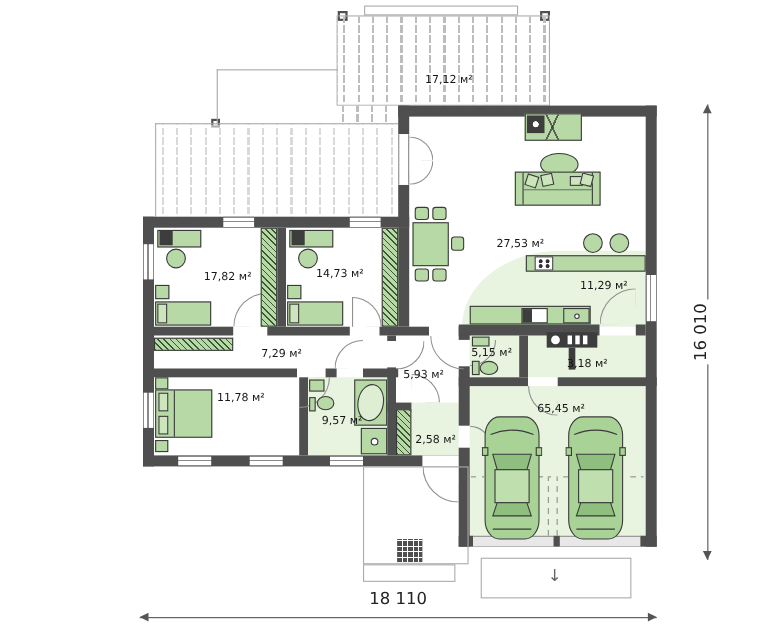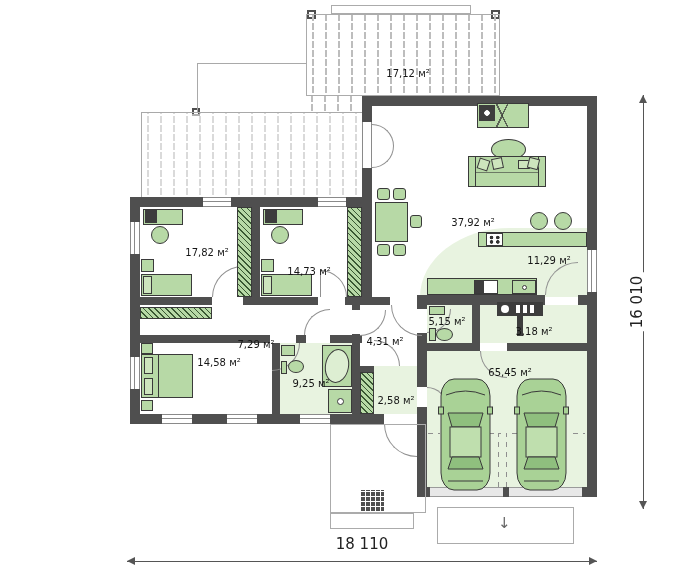--- a/index.html
+++ b/index.html
@@ -261,29 +261,29 @@
     <path d="M10 104 L45 104" fill="none" stroke="#3a3a3a"></path>
   </svg>
 
   <div class="outline" style="left:330px;top:424px;width:96px;height:89px;"></div>
   <div class="mat" style="left:361px;top:490px;width:23px;height:21px;"></div>
   <div class="outline" style="left:330px;top:513px;width:84px;height:16px;"></div>
   <div class="outline" style="left:437px;top:507px;width:137px;height:37px;"></div>
   <div class="abs" style="left:498px;top:514px;font-size:15px;color:#666;">↓</div>
 
   <span class="rlabel" style="left:207px;top:252px;">17,82 м²</span>
-  <span class="rlabel" style="left:309px;top:271px;">14,73 м²</span>
-  <span class="rlabel" style="left:473px;top:222px;">37,92 м²</span>
+  <span class="rlabel" style="left:309px;top:249px;">14,73 м²</span>
+  <span class="rlabel" style="left:473px;top:222px;">27,53 м²</span>
   <span class="rlabel" style="left:549px;top:260px;">11,29 м²</span>
-  <span class="rlabel" style="left:256px;top:344px;">7,29 м²</span>
+  <span class="rlabel" style="left:256px;top:322px;">7,29 м²</span>
   <span class="rlabel" style="left:447px;top:321px;">5,15 м²</span>
   <span class="rlabel" style="left:534px;top:331px;">3,18 м²</span>
-  <span class="rlabel" style="left:219px;top:362px;">14,58 м²</span>
-  <span class="rlabel" style="left:385px;top:341px;">4,31 м²</span>
-  <span class="rlabel" style="left:311px;top:383px;">9,25 м²</span>
+  <span class="rlabel" style="left:219px;top:362px;">11,78 м²</span>
+  <span class="rlabel" style="left:385px;top:341px;">5,93 м²</span>
+  <span class="rlabel" style="left:311px;top:383px;">9,57 м²</span>
   <span class="rlabel" style="left:396px;top:400px;">2,58 м²</span>
   <span class="rlabel" style="left:510px;top:372px;">65,45 м²</span>
 
   <div class="dimline" style="left:127px;top:561px;width:470px;height:1px;"></div>
   <div class="arrow arr-left" style="left:127px;top:557px;"></div>
   <div class="arrow arr-right" style="left:589px;top:557px;"></div>
   <div class="dimtxt" style="left:362px;top:544px;transform:translate(-50%,-50%);">18 110</div>
 
   <div class="dimline" style="left:643px;top:95px;width:1px;height:414px;"></div>
   <div class="arrow arr-up" style="left:639px;top:95px;"></div>

